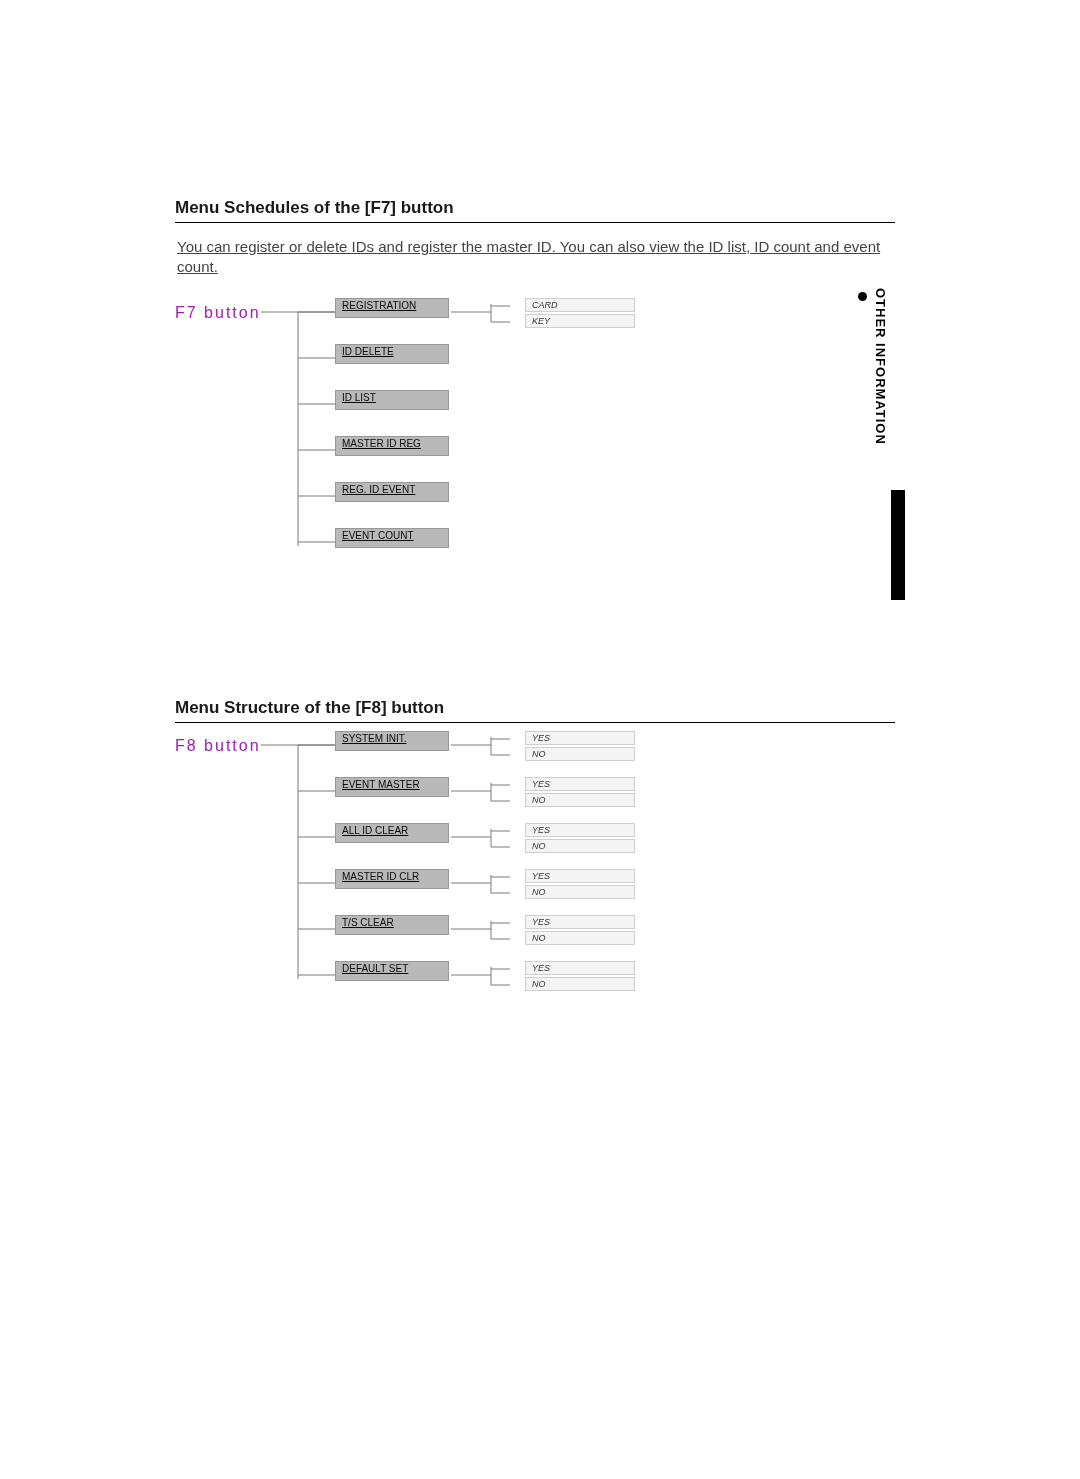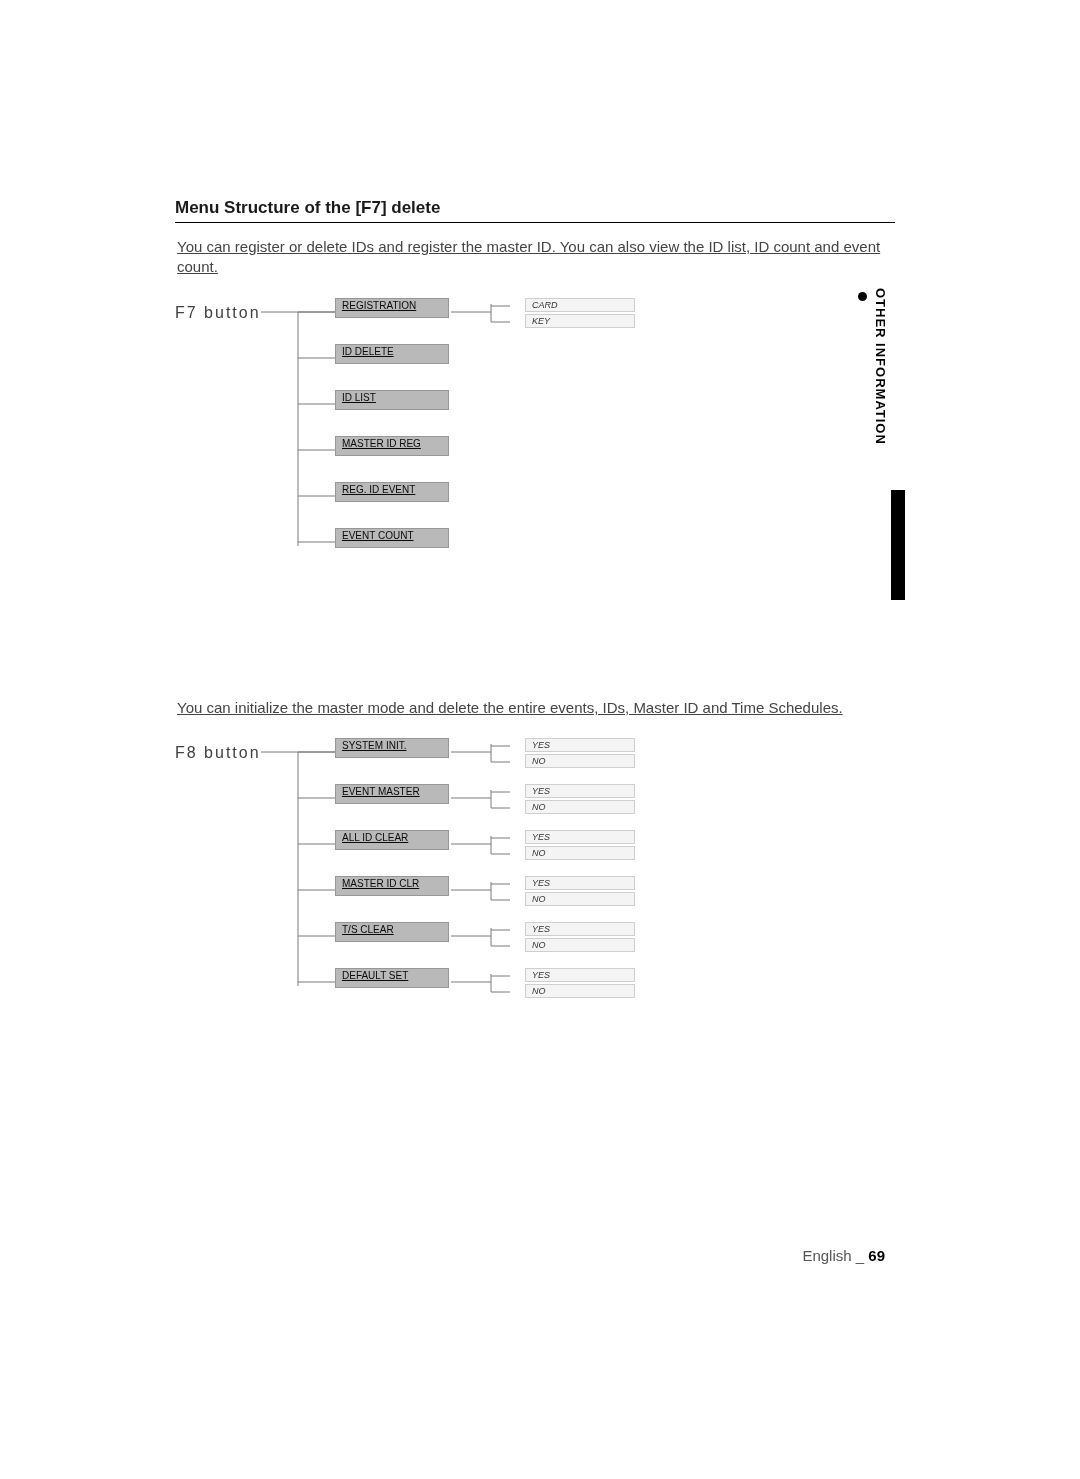--- a/index.html
+++ b/index.html
@@ -49,21 +49,21 @@
     font-size:15px;line-height:1.35;color:var(--muted);
     margin:0 0 26px 2px;
     text-decoration:underline;
   }
   .section{margin-bottom:120px;}
 
   
   .tree{position:relative;}
   .root-label{
     position:absolute;left:0;top:0;
-    font-size:16px;letter-spacing:2px;color:#404040;
+    font-size:16px;letter-spacing:2px;color:#a21caf;
   }
 
   .col-nodes{position:absolute;left:160px;top:-6px;}
   .node-row{position:relative;height:46px;}
   .node{
     position:absolute;left:0;top:0;width:114px;height:20px;
     background:var(--box);border:1px solid var(--box-border);
     font-size:10px;font-weight:400;color:#0a0a0a;
     padding:1px 0 0 6px;box-sizing:border-box;
     font-family:Arial,Helvetica,sans-serif;
@@ -98,21 +98,21 @@
 
   <div class="side-tab">
     <span class="dot"></span>
     <span class="label">OTHER INFORMATION</span>
   </div>
   <div class="side-black"></div>
 
   <div class="content">
 
     <div class="section" style="height:380px;">
-      <h3 class="section-title">Menu Structure of the [F7] delete</h3>
+      <h3 class="section-title">Menu Schedules of the [F7] button</h3>
       <p class="section-desc">You can register or delete IDs and register the master ID. You can also view the ID list, ID count and event count.</p>
 
       <div class="tree" style="height:280px;">
         <span class="root-label">F7 button</span>
 
         <svg class="conn" width="460" height="290">
 
           <line x1="86" y1="8" x2="160" y2="8"></line>
 
           <line x1="123" y1="8" x2="123" y2="242"></line>
@@ -152,21 +152,21 @@
         </div>
 
         <div class="leaves" style="top:-6px;">
           <div class="leaf">CARD</div>
           <div class="leaf">KEY</div>
         </div>
       </div>
     </div>
 
     <div class="section" style="height:420px;">
-      <p class="section-desc">You can initialize the master mode and delete the entire events, IDs, Master ID and Time Schedules.</p>
+      <h3 class="section-title">Menu Structure of the [F8] button</h3>
 
       <div class="tree" style="height:320px;">
         <span class="root-label">F8 button</span>
 
         <svg class="conn" width="460" height="320">
           <line x1="86" y1="8" x2="160" y2="8"></line>
           <line x1="123" y1="8" x2="123" y2="242"></line>
           <line x1="123" y1="8" x2="160" y2="8"></line>
           <line x1="123" y1="54" x2="160" y2="54"></line>
           <line x1="123" y1="100" x2="160" y2="100"></line>
@@ -246,17 +246,14 @@
         <div class="leaves" style="top:224px;">
           <div class="leaf">YES</div>
           <div class="leaf">NO</div>
         </div>
 
       </div>
     </div>
 
   </div>
 
-  <div class="footer">
-    <span>English</span><span> _ </span><span class="pn">69</span>
-  </div>
 
 </div>
 
 </body></html>

